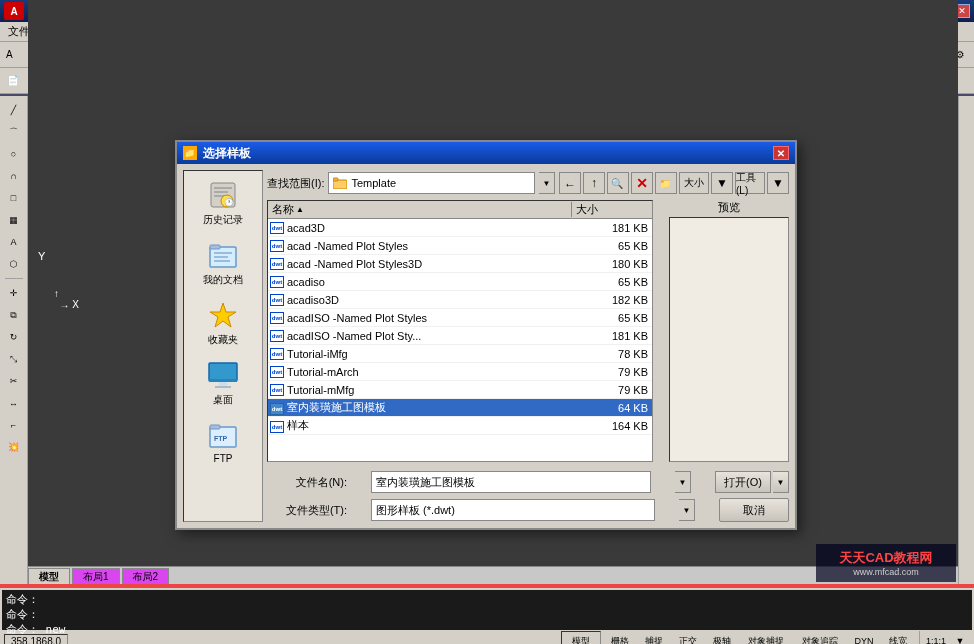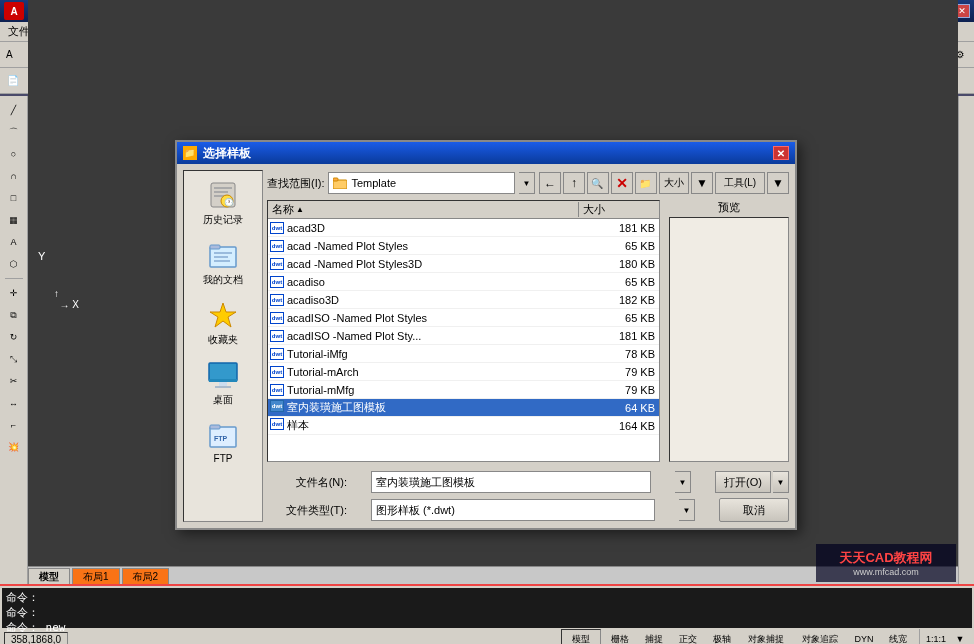--- a/index.html
+++ b/index.html
@@ -151,21 +151,21 @@
     }
 
     
     .status-bar {
       position: absolute;
       bottom: 0;
       left: 0;
       right: 0;
       height: 60px;
       background: #d4d0c8;
-      border-top: 2px solid #ef4444;
+      border-top: 4px solid #ef4444;
     }
     .command-bar {
       background: #1a1a1a;
       color: #ffffff;
       height: 40px;
       margin: 2px;
       padding: 2px 4px;
       font-size: 11px;
       font-family: monospace;
     }
@@ -195,21 +195,21 @@
       right: 16px;
       height: 18px;
       background: #c8c8c8;
       display: flex;
       align-items: flex-end;
       border-top: 1px solid #888;
     }
     .drawing-tab {
       height: 16px;
       padding: 0 10px;
-      background: #f97316;
+      background: #d946ef;
       border: 1px solid #888;
       border-bottom: none;
       font-size: 10px;
       display: flex;
       align-items: center;
       cursor: pointer;
       margin-right: 2px;
     }
     .drawing-tab.active {
       background: #d4d0c8;
@@ -367,21 +367,21 @@
       justify-content: center;
       cursor: pointer;
       font-size: 12px;
     }
     .loc-btn.red { color: #cc0000; font-size: 14px; font-weight: bold; }
 
     
     .dialog-content-area {
       flex: 1;
       display: flex;
-      gap: 9px;
+      gap: 16px;
       border-radius: 7px;
     }
 
     
     .file-list-container {
       flex: 1;
       border: 1px inset #888;
       background: white;
       overflow-y: auto;
     }
@@ -411,21 +411,21 @@
       height: 18px;
       font-size: 11px;
       cursor: pointer;
       border-bottom: 1px solid #f0f0f0;
     }
     .file-row.selected { background: #316ac5; color: white; }
     .file-row .file-name {
       flex: 1;
       padding: 0 2px;
       display: flex;
-      align-items: flex-start;
+      align-items: flex-end;
       gap: 3px;
       overflow: hidden;
       white-space: nowrap;
     }
     .file-row .file-size {
       width: 80px;
       padding: 0 4px;
       text-align: right;
     }
     .dwt-icon {
@@ -845,21 +845,21 @@
             </div>
             <div class="location-combo-arrow">▼</div>
             <div class="location-toolbar">
               <div class="loc-btn">←</div>
               <div class="loc-btn">↑</div>
               <div class="loc-btn" style="font-size:10px;">🔍</div>
               <div class="loc-btn red">✕</div>
               <div class="loc-btn" style="font-size:10px;">📁</div>
               <div style="width:30px;height:22px;background:#d4d0c8;border:1px solid #888;display:flex;align-items:center;justify-content:center;font-size:10px;cursor:pointer;">大小</div>
               <div class="loc-btn">▼</div>
-              <div style="width:50px;height:22px;background:#d4d0c8;border:1px solid #888;display:flex;align-items:center;justify-content:center;font-size:10px;cursor:pointer;">工具(L)</div>
+              <div style="width:30px;height:22px;background:#d4d0c8;border:1px solid #888;display:flex;align-items:center;justify-content:center;font-size:10px;cursor:pointer;">工具(L)</div>
               <div class="loc-btn">▼</div>
             </div>
           </div>
 
           <div class="dialog-content-area">
 
             <div class="file-list-container">
               <div class="file-list-header">
                 <div class="file-col-name">
                   <span>名称</span>

